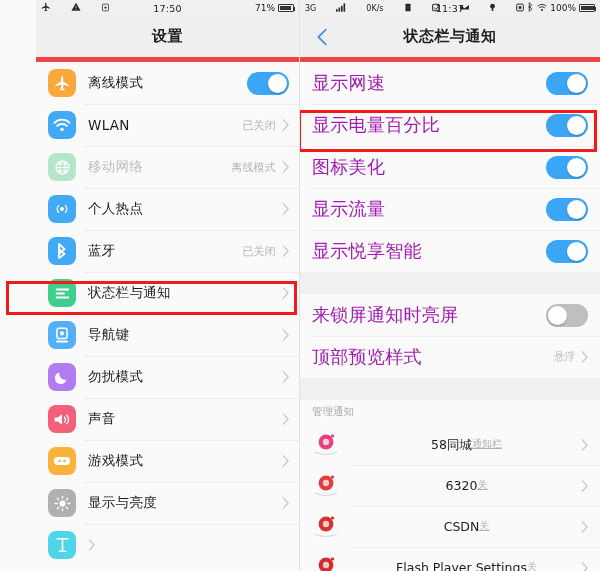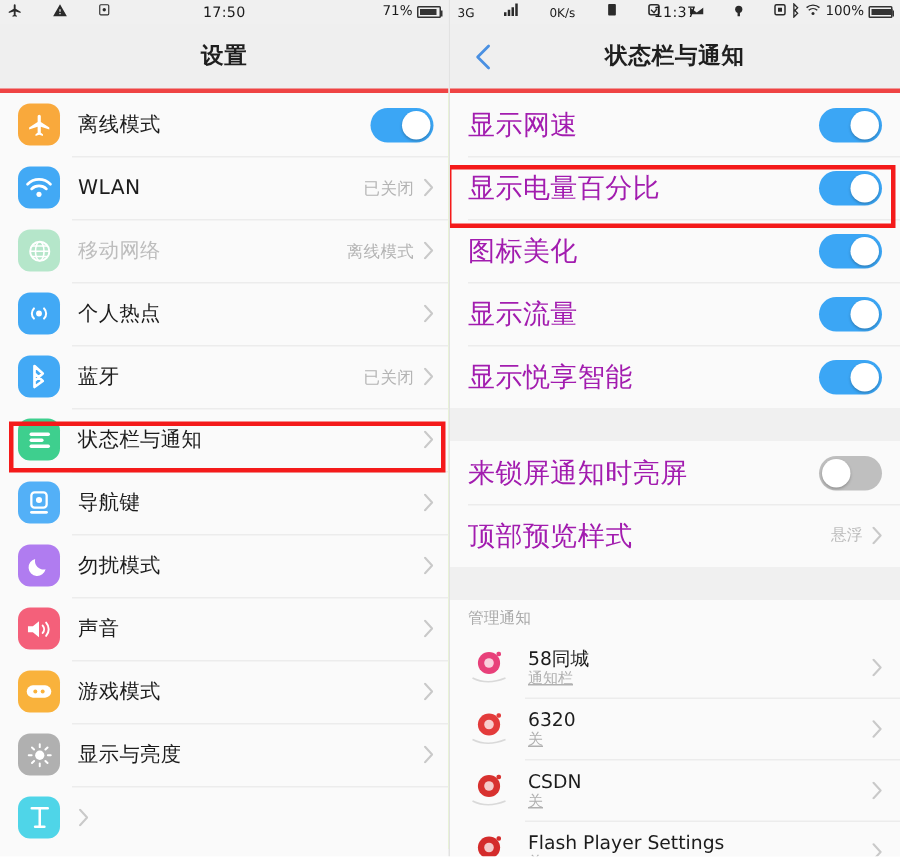--- a/index.html
+++ b/index.html
@@ -4,21 +4,21 @@
 <style>
   * { box-sizing: border-box; margin: 0; padding: 0; }
   html, body {
     width: 600px; height: 571px;
     font-family: "DejaVu Sans", "Liberation Sans", sans-serif;
     background: #ffffff;
     overflow: hidden;
   }
   .screen { position: relative; width: 600px; height: 571px; display: flex; }
   .panel { width: 300px; height: 571px; position: relative; background: #fafafa; overflow: hidden; }
-  .panel.left { border-right: 1px solid #e2e2e2; }
+  .panel.left { border-right: 1px solid #e2e2e2; padding-left: 36px; }
 
   
   .statusbar {
     height: 16px; background: #f0f0f0;
     display: flex; align-items: center;
     padding: 0 5px; font-size: 9px; color: #1b1b1b;
     position: relative;
   }
   .sb-left { display: flex; align-items: center; gap: 20px; }
   .sb-center { position: absolute; left: 0; right: 0; text-align: center; font-size: 9.5px; letter-spacing: .2px; }
@@ -28,21 +28,21 @@
     position: relative; display: inline-block;
   }
   .batt::after { content:""; position:absolute; right:-2px; top:2px; width:1px; height:4px; background:#333; }
   .batt i { position:absolute; left:1px; top:1px; bottom:1px; background:#333; display:block; }
   .pct { font-size: 9px; }
 
   
   .navbar {
     height: 46px; background: #efefef;
     display: flex; align-items: center; justify-content: center;
-    position: relative; border-bottom: 3px solid #ef4444;
+    position: relative; border-bottom: 5px solid #ef4444;
   }
   .nav-title { font-size: 15px; font-weight: bold; color: #1f1f1f; letter-spacing: .5px; }
   .nav-back {
     position: absolute; left: 12px; top: 50%; transform: translateY(-50%);
     width: 22px; height: 22px;
   }
   .nav-back svg { display:block; }
 
   
   .list { background: #bef264; }
@@ -101,21 +101,21 @@
     display: flex; align-items: center; height: 41px;
     padding: 0 12px; background: #fafafa; position: relative;
   }
   .nrow + .nrow::before {
     content: ""; position: absolute; left: 50px; right: 0; top: 0; height: 1px; background: #ececec;
   }
   .nrow .napp {
     width: 30px; height: 30px; flex: none; margin-right: 10px;
     position: relative; display: flex; align-items: center; justify-content: center;
   }
-  .nrow .ntext { flex: 1; display: flex; flex-direction: column; justify-content: center; }
+  .nrow .ntext { flex: 1; display: flex; flex-direction: row; justify-content: center; }
   .nrow .ntitle { font-size: 12.5px; color: #1c1c1c; line-height: 15px; }
   .nrow .nsub { font-size: 10px; color: #b0b0b0; line-height: 13px; text-decoration: underline; }
 
   
   .hl { position: absolute; border: 3px solid #f41a1a; pointer-events: none; }
 </style>
 </head>
 <body>
 
 <div class="screen">

